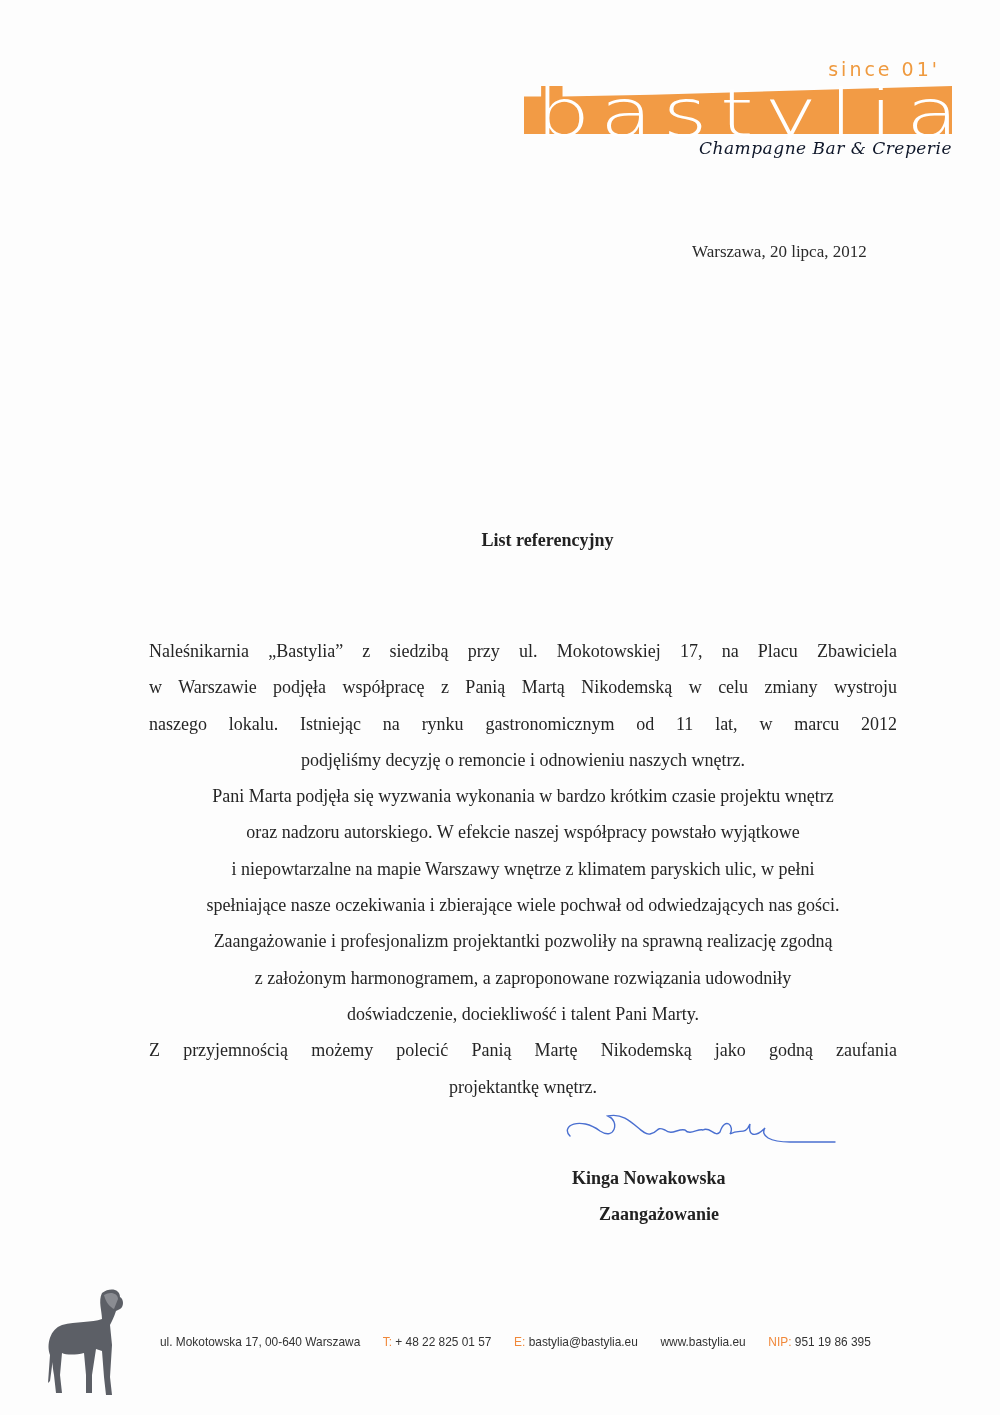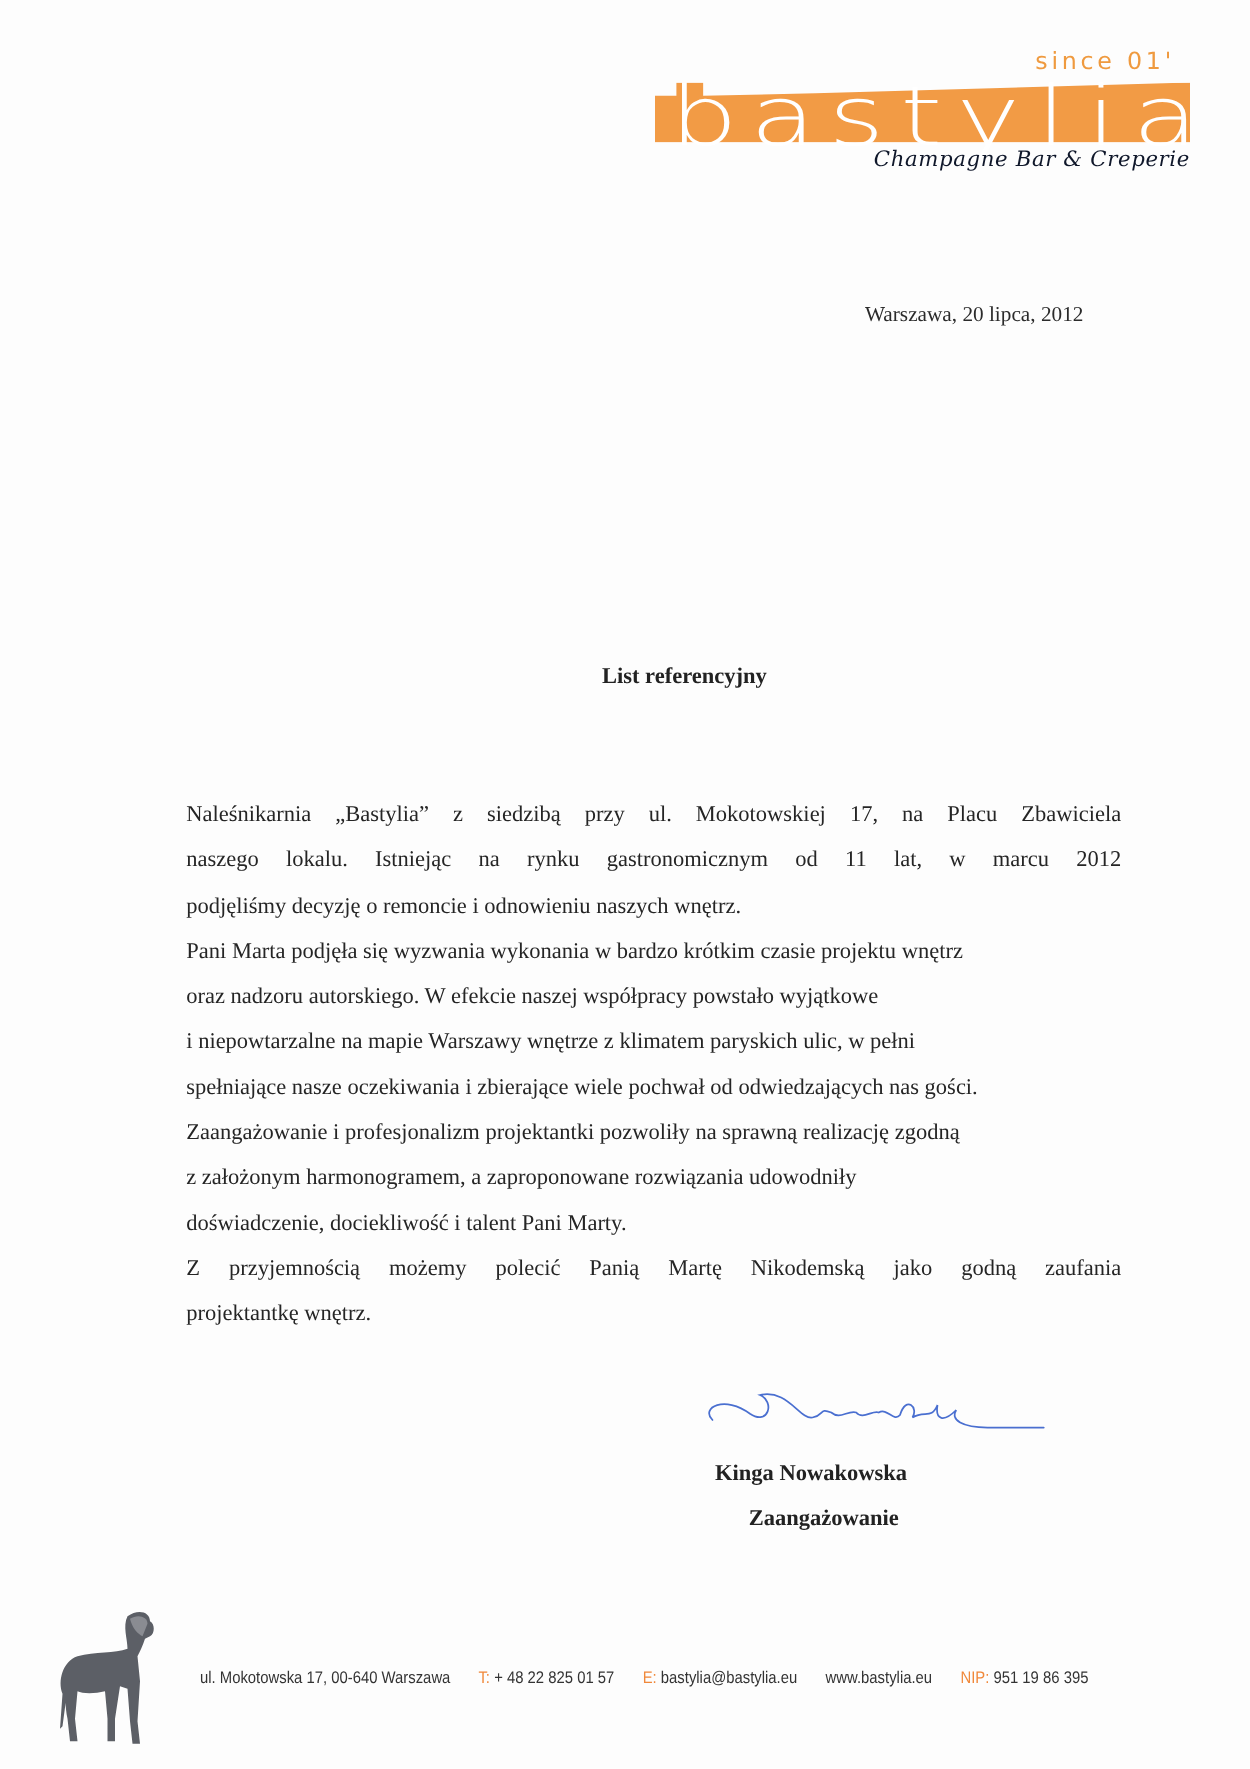--- a/index.html
+++ b/index.html
@@ -1,36 +1,36 @@
 <!DOCTYPE html>
 <html><head>
 <meta charset="utf-8">
 <style>
   html, body { margin: 0; padding: 0; background: #ffffff; }
   body { width: 1000px; height: 1415px; position: relative; overflow: hidden; font-family: "Liberation Serif", "DejaVu Serif", serif; color: #222; }
   .page { position: absolute; inset: 0; background: #fdfdfd; }
 
   
-  .logo { position: absolute; left: 524px; top: 36px; width: 432px; height: 110px; text-decoration: underline; }
+  .logo { position: absolute; left: 524px; top: 56px; width: 432px; height: 110px; text-decoration: underline; }
   .logo .since { position: absolute; right: 16px; top: 2px; font-family: "DejaVu Sans", sans-serif; font-size: 19px; letter-spacing: 3px; color: #ef9a3f; }
   .logo .band { position: absolute; left: 0; top: 30px; width: 428px; height: 48px; background: #f29b45;
     clip-path: polygon(0 22%, 4% 22%, 4% 0, 9% 0, 9% 22%, 30% 18%, 100% 0, 100% 100%, 0 100%); }
   .logo .word { position: absolute; left: 18px; top: 18px; width: 410px; height: 70px; display: flex; justify-content: space-between; align-items: flex-end;
     font-family: "DejaVu Sans", sans-serif; font-size: 66px; line-height: 60px; color: #ffffff; letter-spacing: 0; font-weight: 300; }
   .logo .word span { display: inline-block; transform: scaleX(1.3); }
   .logo .tagline { position: absolute; right: 4px; top: 82px; font-family: "DejaVu Serif", serif; font-style: italic; font-size: 17px; color: #0f172a; letter-spacing: 0.5px; }
 
   .date { position: absolute; left: 692px; top: 242px; font-size: 17px; color: #2b2b2b; text-align: right; }
 
   .title { position: absolute; left: 0; width: 1095px; top: 530px; text-align: center; font-size: 18px; font-weight: bold; color: #222; }
 
   .body { position: absolute; left: 148px; top: 633px; width: 750px; font-size: 18px; line-height: 35.3px; color: #252525; }
   .body p { margin: 1px; }
   .body .j { text-align: justify; text-align-last: justify; }
-  .body .l { text-align: left; }
+  .body .l { text-align: center; }
 
   .signature { position: absolute; left: 560px; top: 1106px; width: 280px; height: 60px; }
   .signer { position: absolute; left: 572px; top: 1168px; font-size: 18px; font-weight: bold; color: #222; }
   .role { position: absolute; left: 599px; top: 1204px; font-size: 18px; font-weight: bold; color: #222; }
 
   .dog { position: absolute; left: 40px; top: 1285px; width: 90px; height: 120px; }
 
   .footer { position: absolute; left: 160px; top: 1334px; font-family: "Liberation Sans", "DejaVu Sans", sans-serif; font-size: 13.5px; color: #333; white-space: nowrap; transform: scaleX(0.88); transform-origin: left center; }
   .footer .lbl { color: #f0883a; }
   .footer .gap { display: inline-block; width: 22px; }
@@ -55,20 +55,21 @@
     </div>
     <div class="tagline">Champagne Bar &amp; Creperie</div>
   </div>
 
   <div class="date">Warszawa, 20 lipca, 2012</div>
 
   <div class="title">List referencyjny</div>
 
   <div class="body" id="letter-body">
       <p class="j">Naleśnikarnia „Bastylia” z siedzibą przy ul. Mokotowskiej 17, na Placu Zbawiciela</p>
+      <p class="j">w Warszawie podjęła współpracę z Panią Martą Nikodemską w celu zmiany wystroju</p>
       <p class="j">naszego lokalu. Istniejąc na rynku gastronomicznym od 11 lat, w marcu 2012</p>
       <p class="l">podjęliśmy decyzję o remoncie i odnowieniu naszych wnętrz.</p>
       <p class="l">Pani Marta podjęła się wyzwania wykonania w bardzo krótkim czasie projektu wnętrz</p>
       <p class="l">oraz nadzoru autorskiego. W efekcie naszej współpracy powstało wyjątkowe</p>
       <p class="l">i  niepowtarzalne na mapie Warszawy wnętrze z klimatem paryskich ulic, w pełni</p>
       <p class="l">spełniające nasze oczekiwania i zbierające wiele pochwał od odwiedzających nas gości.</p>
       <p class="l">Zaangażowanie i  profesjonalizm projektantki pozwoliły na sprawną realizację zgodną</p>
       <p class="l">z założonym harmonogramem, a zaproponowane rozwiązania udowodniły</p>
       <p class="l">doświadczenie, dociekliwość i talent Pani Marty.</p>
       <p class="j">Z przyjemnością możemy polecić Panią Martę Nikodemską jako godną zaufania</p>

